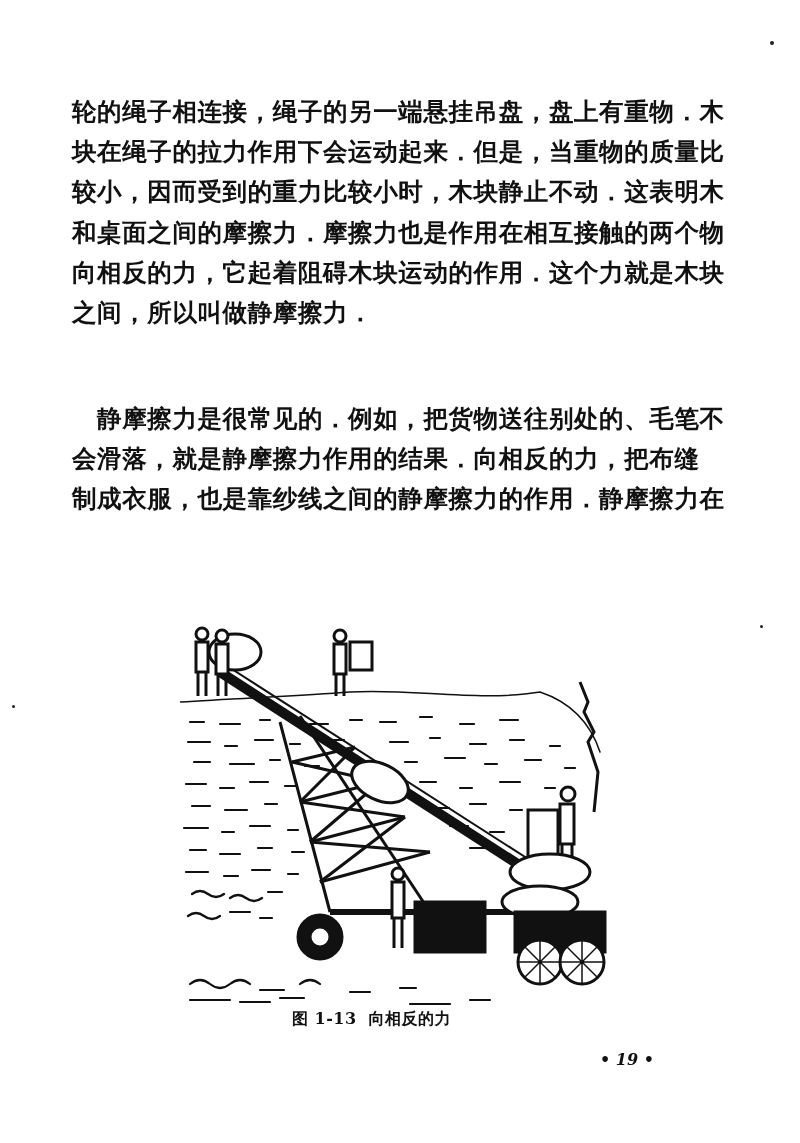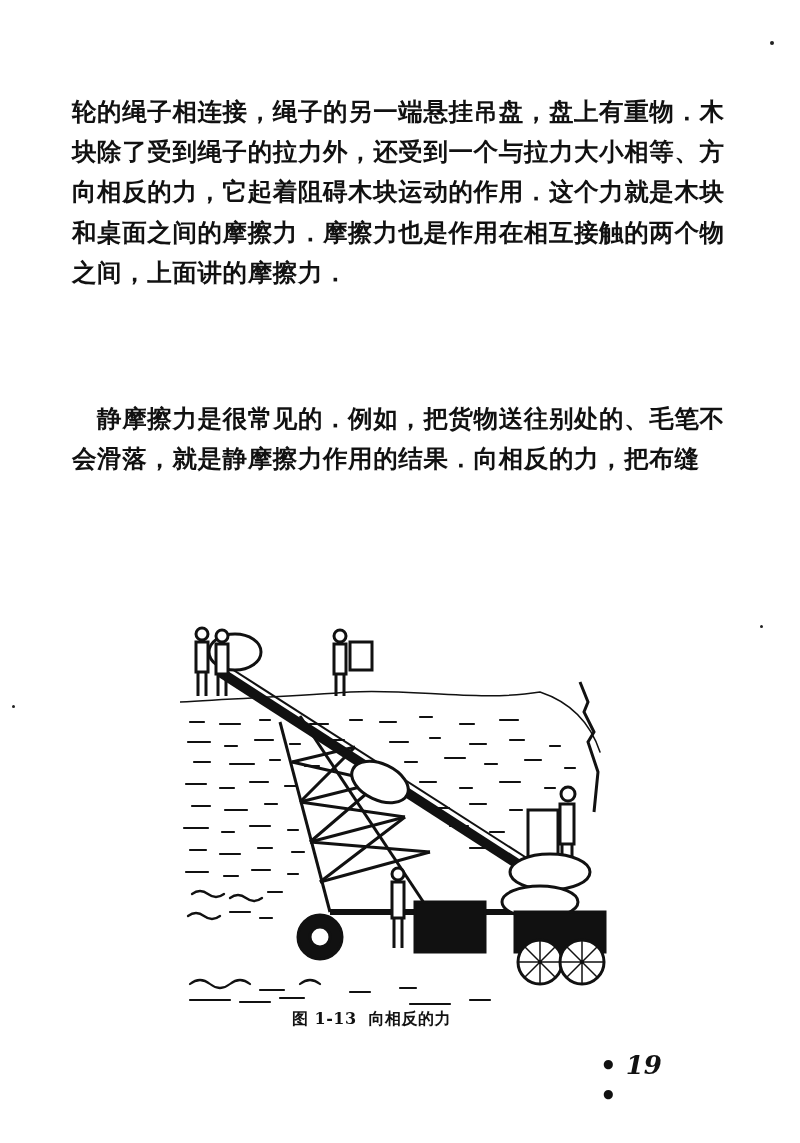--- a/index.html
+++ b/index.html
@@ -17,40 +17,42 @@
     #p1 { top: 92px; }
     #p2 { top: 399px; }
     .figure {
       position: absolute; left: 180px; top: 612px; width: 440px; height: 396px;
     }
     .caption {
       position: absolute; left: 292px; top: 1009px; font-size: 16px; font-weight: bold; letter-spacing: 0.5px;
     }
     .caption .num { margin-right: 12px; margin-top: 20px; }
     .pagenum {
-      position: absolute; left: 600px; top: 1050px; font-size: 26px; font-style: italic; font-weight: bold;
+      position: absolute; left: 600px; top: 1050px; font-size: 16px; font-style: italic; font-weight: bold;
     }
     .speck { position: absolute; background: #222; border-radius: 50%; }
   </style>
 </head>
 <body>
 
 <div class="page">
 
   <div class="para" id="p1">
     <span class="line">轮的绳子相连接，绳子的另一端悬挂吊盘，盘上有重物．木</span>
-    <span class="line">块除了受到绳子的拉力外，还受到一个与拉力大小相等、方</span>
+    <span class="line">块在绳子的拉力作用下会运动起来．但是，当重物的质量比</span>
+    <span class="line">较小，因而受到的重力比较小时，木块静止不动．这表明木</span>
+    <span class="line">和桌面之间的摩擦力．摩擦力也是作用在相互接触的两个物</span>
     <span class="line">向相反的力，它起着阻碍木块运动的作用．这个力就是木块</span>
-    <span class="line">和桌面之间的摩擦力．摩擦力也是作用在相互接触的两个物</span>
-    <span class="line">之间，上面讲的摩擦力．</span>
+    <span class="line">之间，所以叫做静摩擦力．</span>
   </div>
 
   <div class="para" id="p2">
     <span class="line">　静摩擦力是很常见的．例如，把货物送往别处的、毛笔不</span>
     <span class="line">会滑落，就是静摩擦力作用的结果．向相反的力，把布缝</span>
+    <span class="line">制成衣服，也是靠纱线之间的静摩擦力的作用．静摩擦力在</span>
   </div>
 
   <div class="figure">
     <svg width="440" height="396" viewBox="0 0 440 396" xmlns="http://www.w3.org/2000/svg">
 
       <g stroke="#111" stroke-width="2.2" fill="none" stroke-linecap="round">
         <path d="M0 90 C 60 86, 120 84, 170 80 C 230 76, 300 90, 360 80 C 390 90, 410 110, 420 140" stroke-width="1.5"></path>
         <path d="M10 110 h14 M40 112 h20 M80 108 h10 M130 112 h18 M170 108 h12 M200 110 h16 M240 105 h12 M280 112 h14 M320 108 h18"></path>
         <path d="M8 130 h22 M45 134 h12 M75 128 h18 M110 132 h10 M150 128 h14 M210 130 h18 M250 126 h10 M290 132 h16 M330 128 h14 M370 134 h10"></path>
         <path d="M14 150 h16 M50 152 h24 M90 148 h10 M125 154 h14 M225 150 h12 M265 146 h20 M305 152 h12 M345 148 h16 M385 156 h10"></path>

